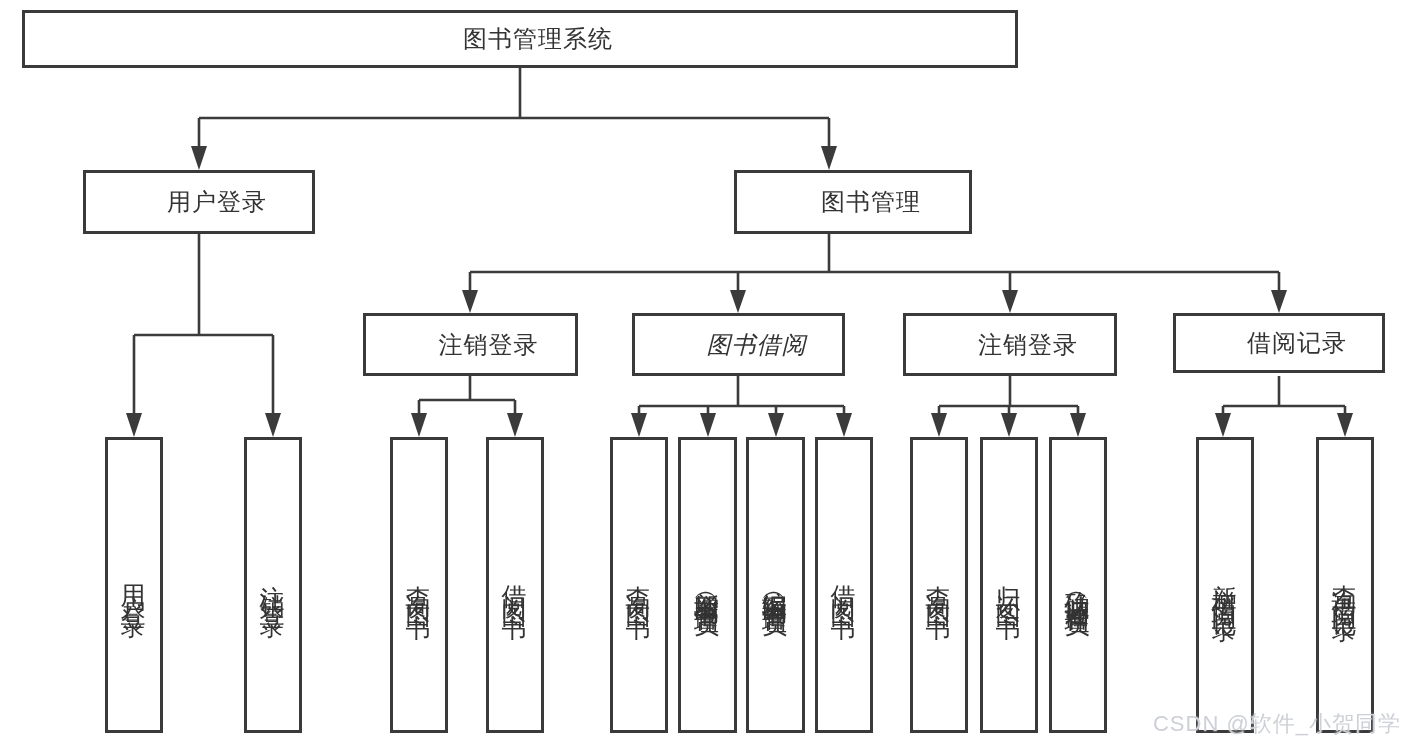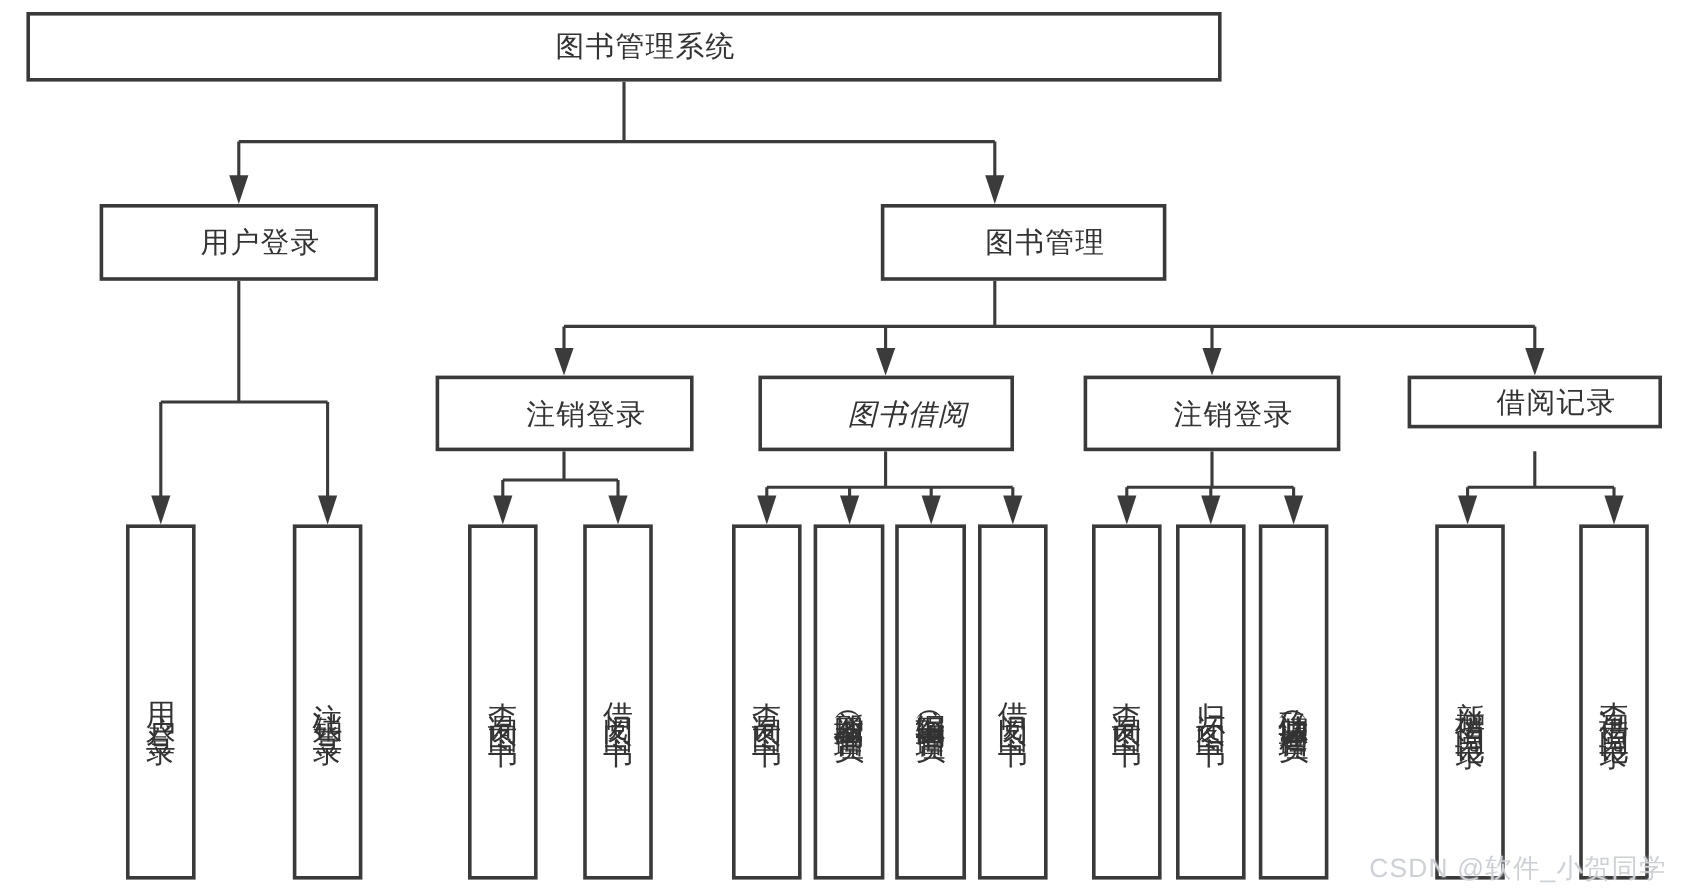--- a/index.html
+++ b/index.html
@@ -32,21 +32,21 @@
     writing-mode:vertical-rl;
     text-orientation:mixed;
     font-size:25px;color:#333333;
     z-index:2;
   }
   .sp-wide{letter-spacing:10px;}
   .sp-mid{letter-spacing:7px;}
   .sp-tight{letter-spacing:3px;}
   .watermark{
     position:absolute;
-    right:16px;bottom:8px;
+    right:4px;bottom:8px;
     font-size:22px;
     color:#cdd0d6;
     text-shadow:0 0 2px #ffffff;
     z-index:5;
     letter-spacing:1px;
   }
 </style>
 </head>
 <body>
 
@@ -96,21 +96,21 @@
   </svg>
 
   <div class="node" style="left:22px;top:10px;width:996px;height:58px;">图书管理系统</div>
 
   <div class="node" style="left:83px;top:170px;width:232px;height:64px;">用户登录</div>
   <div class="node" style="left:710px;top:170px;width:238px;height:64px;margin-left:24px;">图书管理</div>
 
   <div class="node" style="left:363px;top:313px;width:215px;height:63px;">注销登录</div>
   <div class="node" style="left:632px;top:313px;width:213px;height:63px;font-style:italic;">图书借阅</div>
   <div class="node" style="left:903px;top:313px;width:214px;height:63px;">注销登录</div>
-  <div class="node" style="left:1173px;top:313px;width:212px;height:44px;">借阅记录</div>
+  <div class="node" style="left:1173px;top:313px;width:212px;height:60px;">借阅记录</div>
 
   <div class="leaf sp-wide" style="left:105px;">用户登录</div>
   <div class="leaf sp-wide" style="left:244px;">注销登录</div>
 
   <div class="leaf sp-wide" style="left:390px;">查询图书</div>
   <div class="leaf sp-wide" style="left:486px;">借阅图书</div>
 
   <div class="leaf sp-wide" style="left:610px;">查询图书</div>
   <div class="leaf sp-tight" style="left:678px;width:59px;">新增图书（管理员）</div>
   <div class="leaf sp-tight" style="left:746px;width:59px;">编辑图书（管理员）</div>

